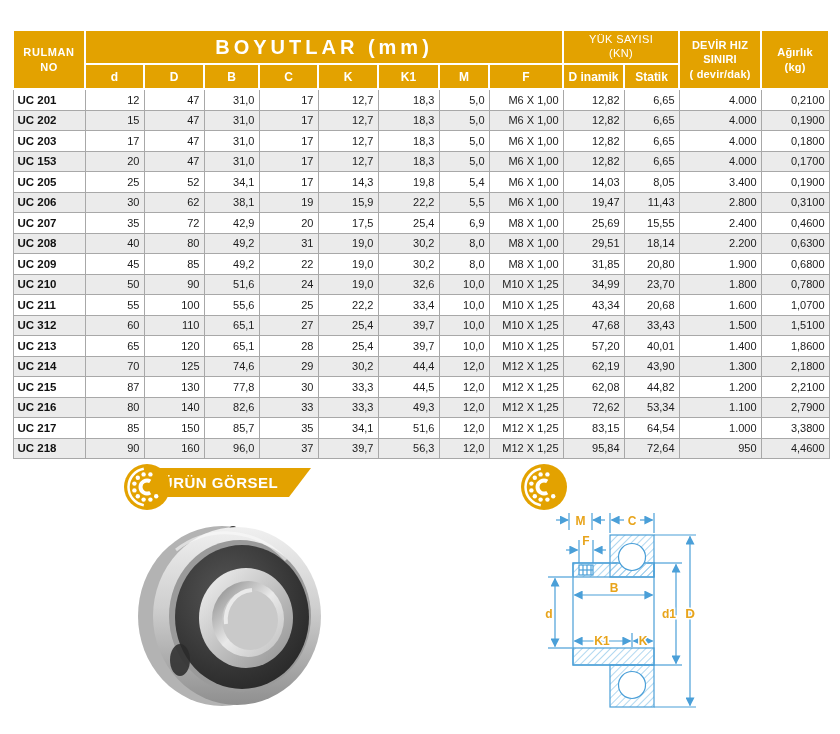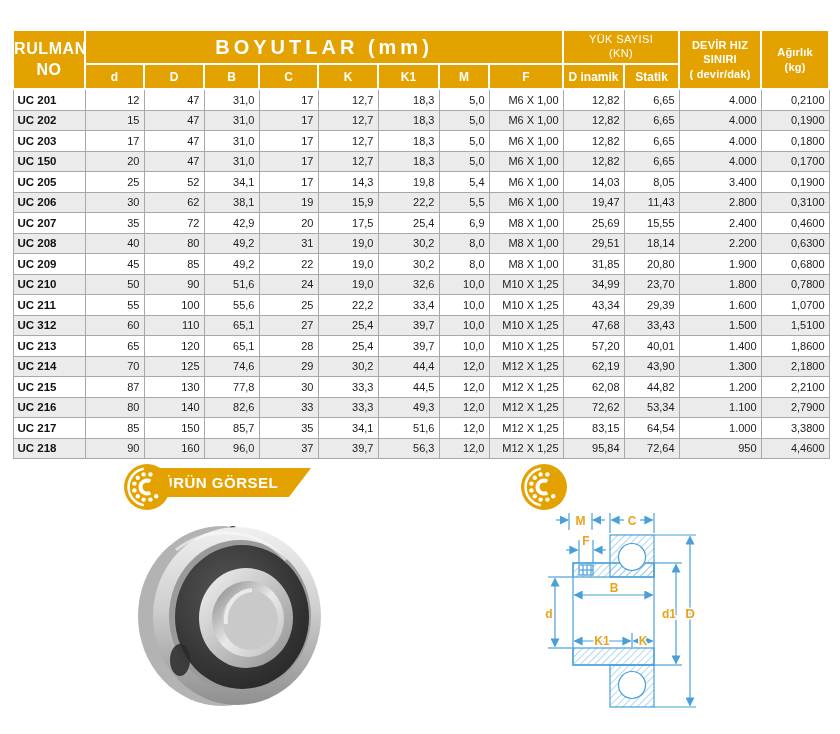--- a/index.html
+++ b/index.html
@@ -7,21 +7,21 @@
         font-family:"Liberation Sans",sans-serif;}
 
   
   table.spec{position:absolute;left:12px;top:29px;width:816px;border-collapse:collapse;
              table-layout:fixed;border:1px solid #7e7e7e;}
   table.spec thead th{background:#E3A200;color:#ffffff;border:2px solid #ffffff;
              vertical-align:middle;text-align:center;white-space:pre-line;padding:0;}
   th.th-cr{background:#FBF0C6;color:#141414;}
   th.group-boyutlar{font-size:20px;font-weight:600;letter-spacing:4px;height:32px;}
   th.group-yuk{font-size:11px;font-weight:400;line-height:1.25;letter-spacing:.4px;}
-  th.rulman{font-size:16px;font-weight:600;letter-spacing:.6px;line-height:1.3;}
+  th.rulman{font-size:11px;font-weight:600;letter-spacing:.6px;line-height:1.3;}
   th.devir,th.agirlik{font-size:11px;font-weight:600;line-height:1.3;letter-spacing:.2px;}
   tr.subhead th{height:23px;font-size:12px;font-weight:bold;}
   table.spec tbody td{border:1px solid #a8a8a8;font-size:11px;color:#1c1c1c;
              text-align:right;padding:2px 4px 2px 0;height:15.5px;background:#ffffff;}
   table.spec tbody tr.alt td{background:#EBEBEB;}
   table.spec tbody td.rowhead{text-align:left;font-weight:bold;padding-left:4px;
              font-size:11.5px;color:#111;margin-left:48px;}
 
   
   .badge-banner{position:absolute;height:29px;background:#E3A200;color:#fff;
@@ -121,21 +121,21 @@
           <td>12,7</td>
           <td>18,3</td>
           <td>5,0</td>
           <td>M6 X 1,00</td>
           <td>12,82</td>
           <td>6,65</td>
           <td>4.000</td>
           <td>0,1800</td>
         </tr>
         <tr class="alt">
-          <td class="rowhead">UC 150</td>
+          <td class="rowhead">UC 153</td>
           <td>20</td>
           <td>47</td>
           <td>31,0</td>
           <td>17</td>
           <td>12,7</td>
           <td>18,3</td>
           <td>5,0</td>
           <td>M6 X 1,00</td>
           <td>12,82</td>
           <td>6,65</td>
@@ -236,21 +236,21 @@
           <td class="rowhead">UC 211</td>
           <td>55</td>
           <td>100</td>
           <td>55,6</td>
           <td>25</td>
           <td>22,2</td>
           <td>33,4</td>
           <td>10,0</td>
           <td>M10 X 1,25</td>
           <td>43,34</td>
-          <td>29,39</td>
+          <td>20,68</td>
           <td>1.600</td>
           <td>1,0700</td>
         </tr>
         <tr class="alt">
           <td class="rowhead">UC 312</td>
           <td>60</td>
           <td>110</td>
           <td>65,1</td>
           <td>27</td>
           <td>25,4</td>

